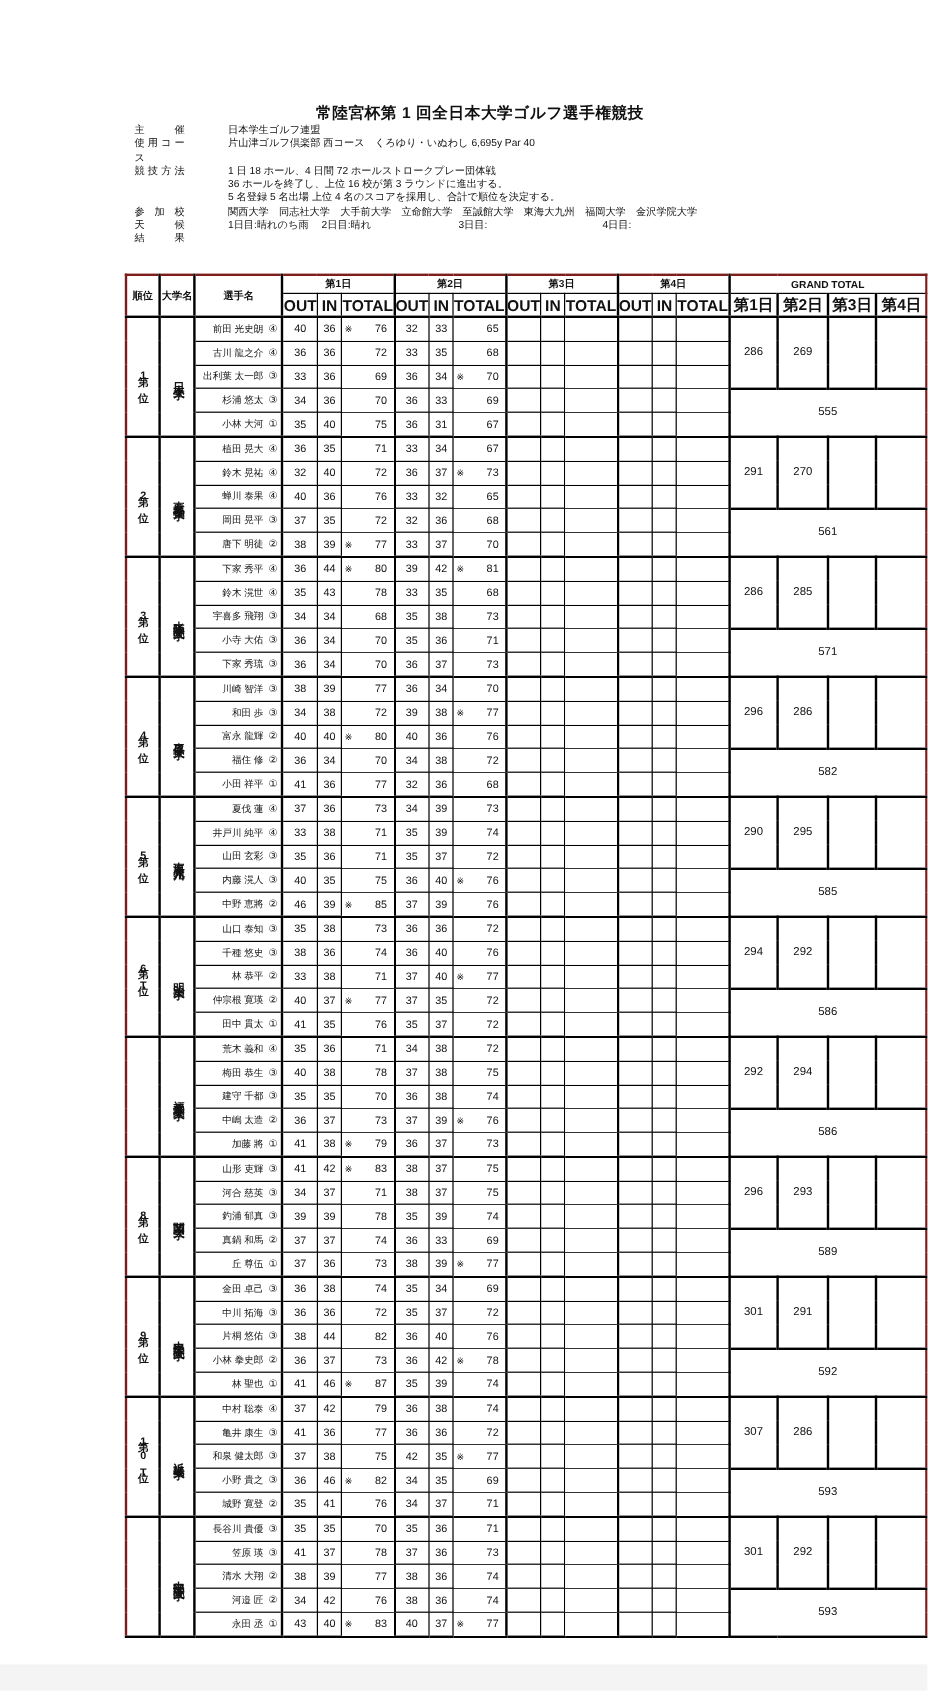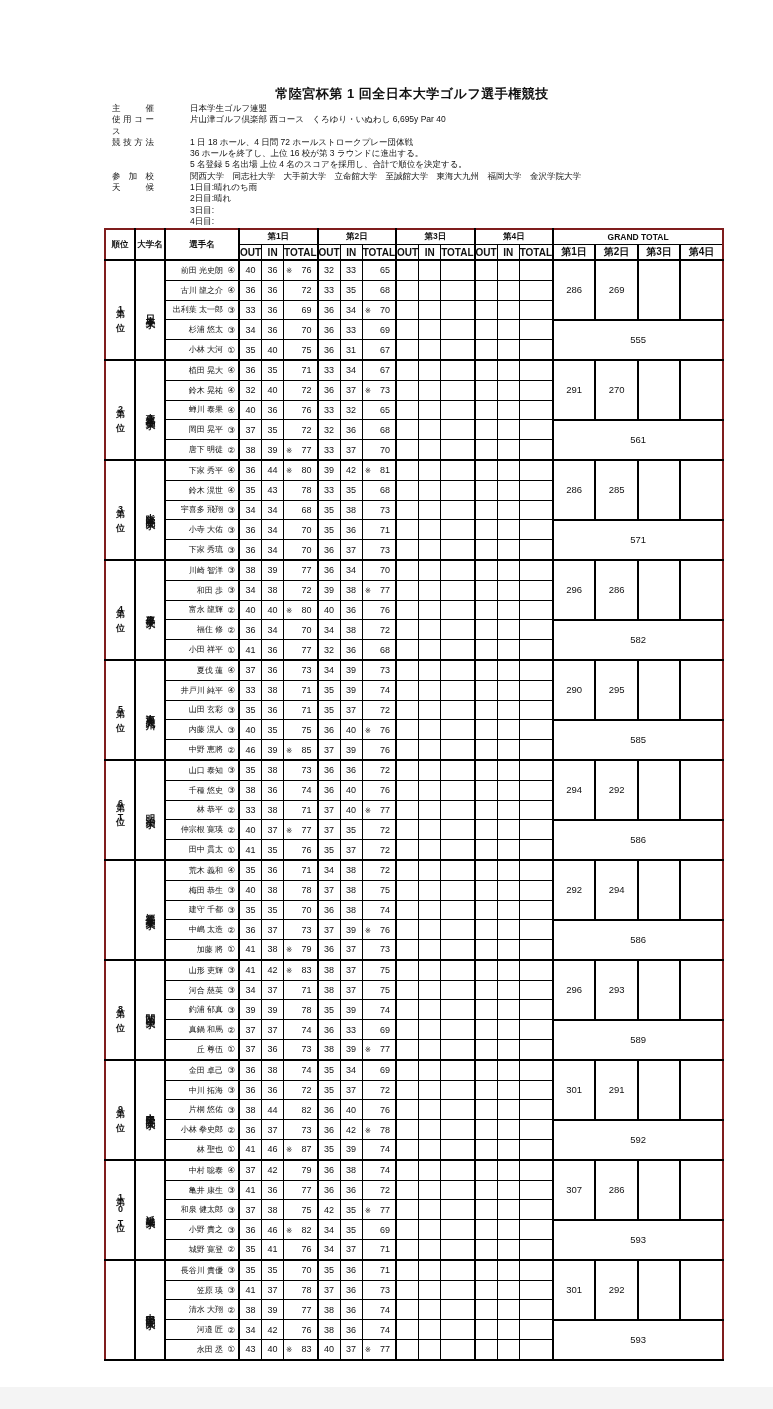--- a/index.html
+++ b/index.html
@@ -2,38 +2,38 @@
 <html><head>
 <meta charset="utf-8">
 <style>
   html,body{margin:0;padding:0;}
   body{
     width:773px;height:1409px;position:relative;background:#ffffff;
     font-family:"Liberation Sans","DejaVu Sans",sans-serif;color:#111;
     overflow:hidden;
   }
   .doc-title{
-    position:absolute;top:85px;left:116px;width:592px;text-align:center;
+    position:absolute;top:85px;left:104px;width:592px;text-align:center;
     font-size:13px;font-weight:bold;letter-spacing:.5px;
   }
   .info{position:absolute;top:103px;left:112px;width:590px;font-size:8.5px;line-height:11.3px;}
   .info-row{display:flex;gap:22px;}
   .info-label{width:42px;flex:none;text-align:justify;text-align-last:justify;}
   .info-lines{margin-left:14px;}
-  .weather-line{display:flex;flex-direction:column;}
+  .weather-line{display:flex;}
   .w0{width:78px;flex:none;}
   .w1{width:114px;flex:none;}
   .w2{width:120px;flex:none;}
   .tablewrap{position:absolute;left:104px;top:228px;}
   table{border-collapse:collapse;table-layout:fixed;border:2px solid #7f1d1d;}
   td,th{border:1px solid #000;padding:0;overflow:hidden;white-space:nowrap;height:18.8px;background:#fff;}
   thead .h1 th{height:14px;}
   thead .h2 th{height:12px;}
   th{font-size:8.5px;font-weight:bold;text-align:center;}
-  .sub{font-size:10px;text-align:center;}
+  .sub{font-size:13px;text-align:center;}
   .tl{border-left-width:2px;}
   .hb{border-bottom-width:2px;}
   .tt{border-top-width:2px;margin-top:38px;}
   .bb{border-bottom-width:2px;}
   .num{font-size:9px;text-align:center;}
   .tot{position:relative;font-size:9px;text-align:right;padding-right:5px;}
   .exmark{position:absolute;left:2px;top:50%;transform:translateY(-50%);font-size:7.5px;}
   .name-td{padding:0 3px 0 2px;}
   .name-wrap{display:flex;align-items:center;width:100%;}
   .p-name{flex:1;text-align:right;font-size:8px;}

